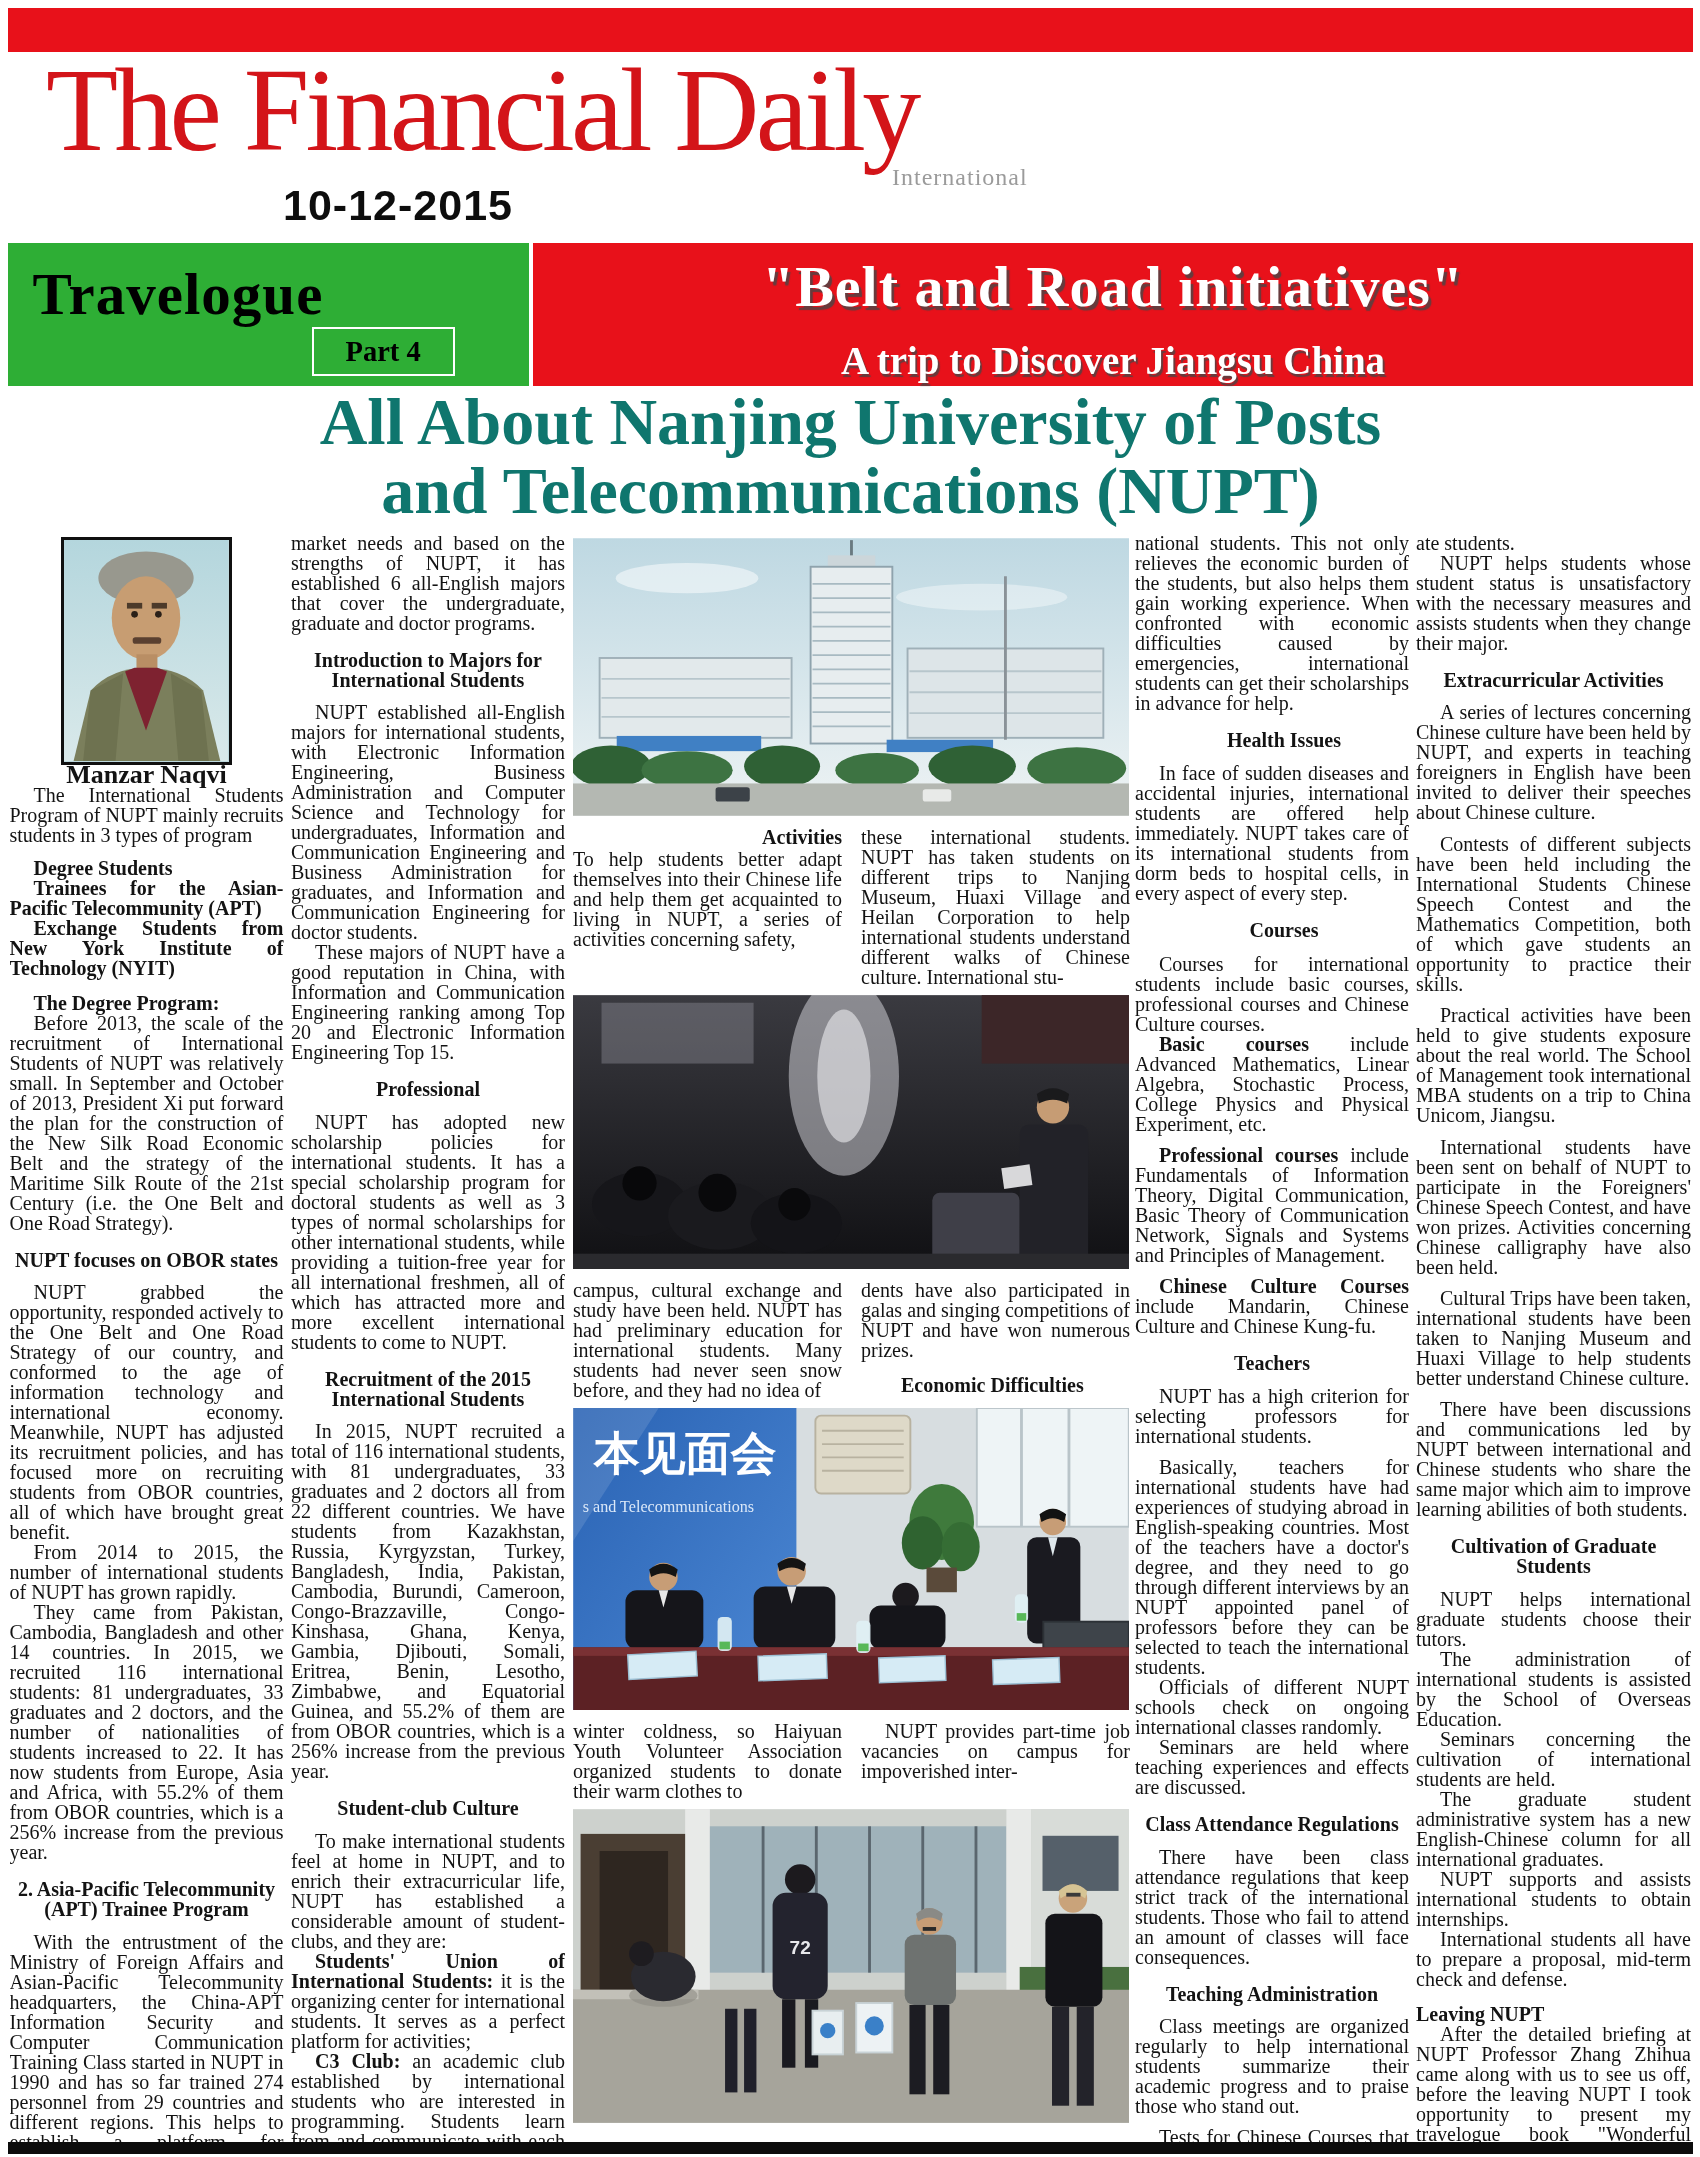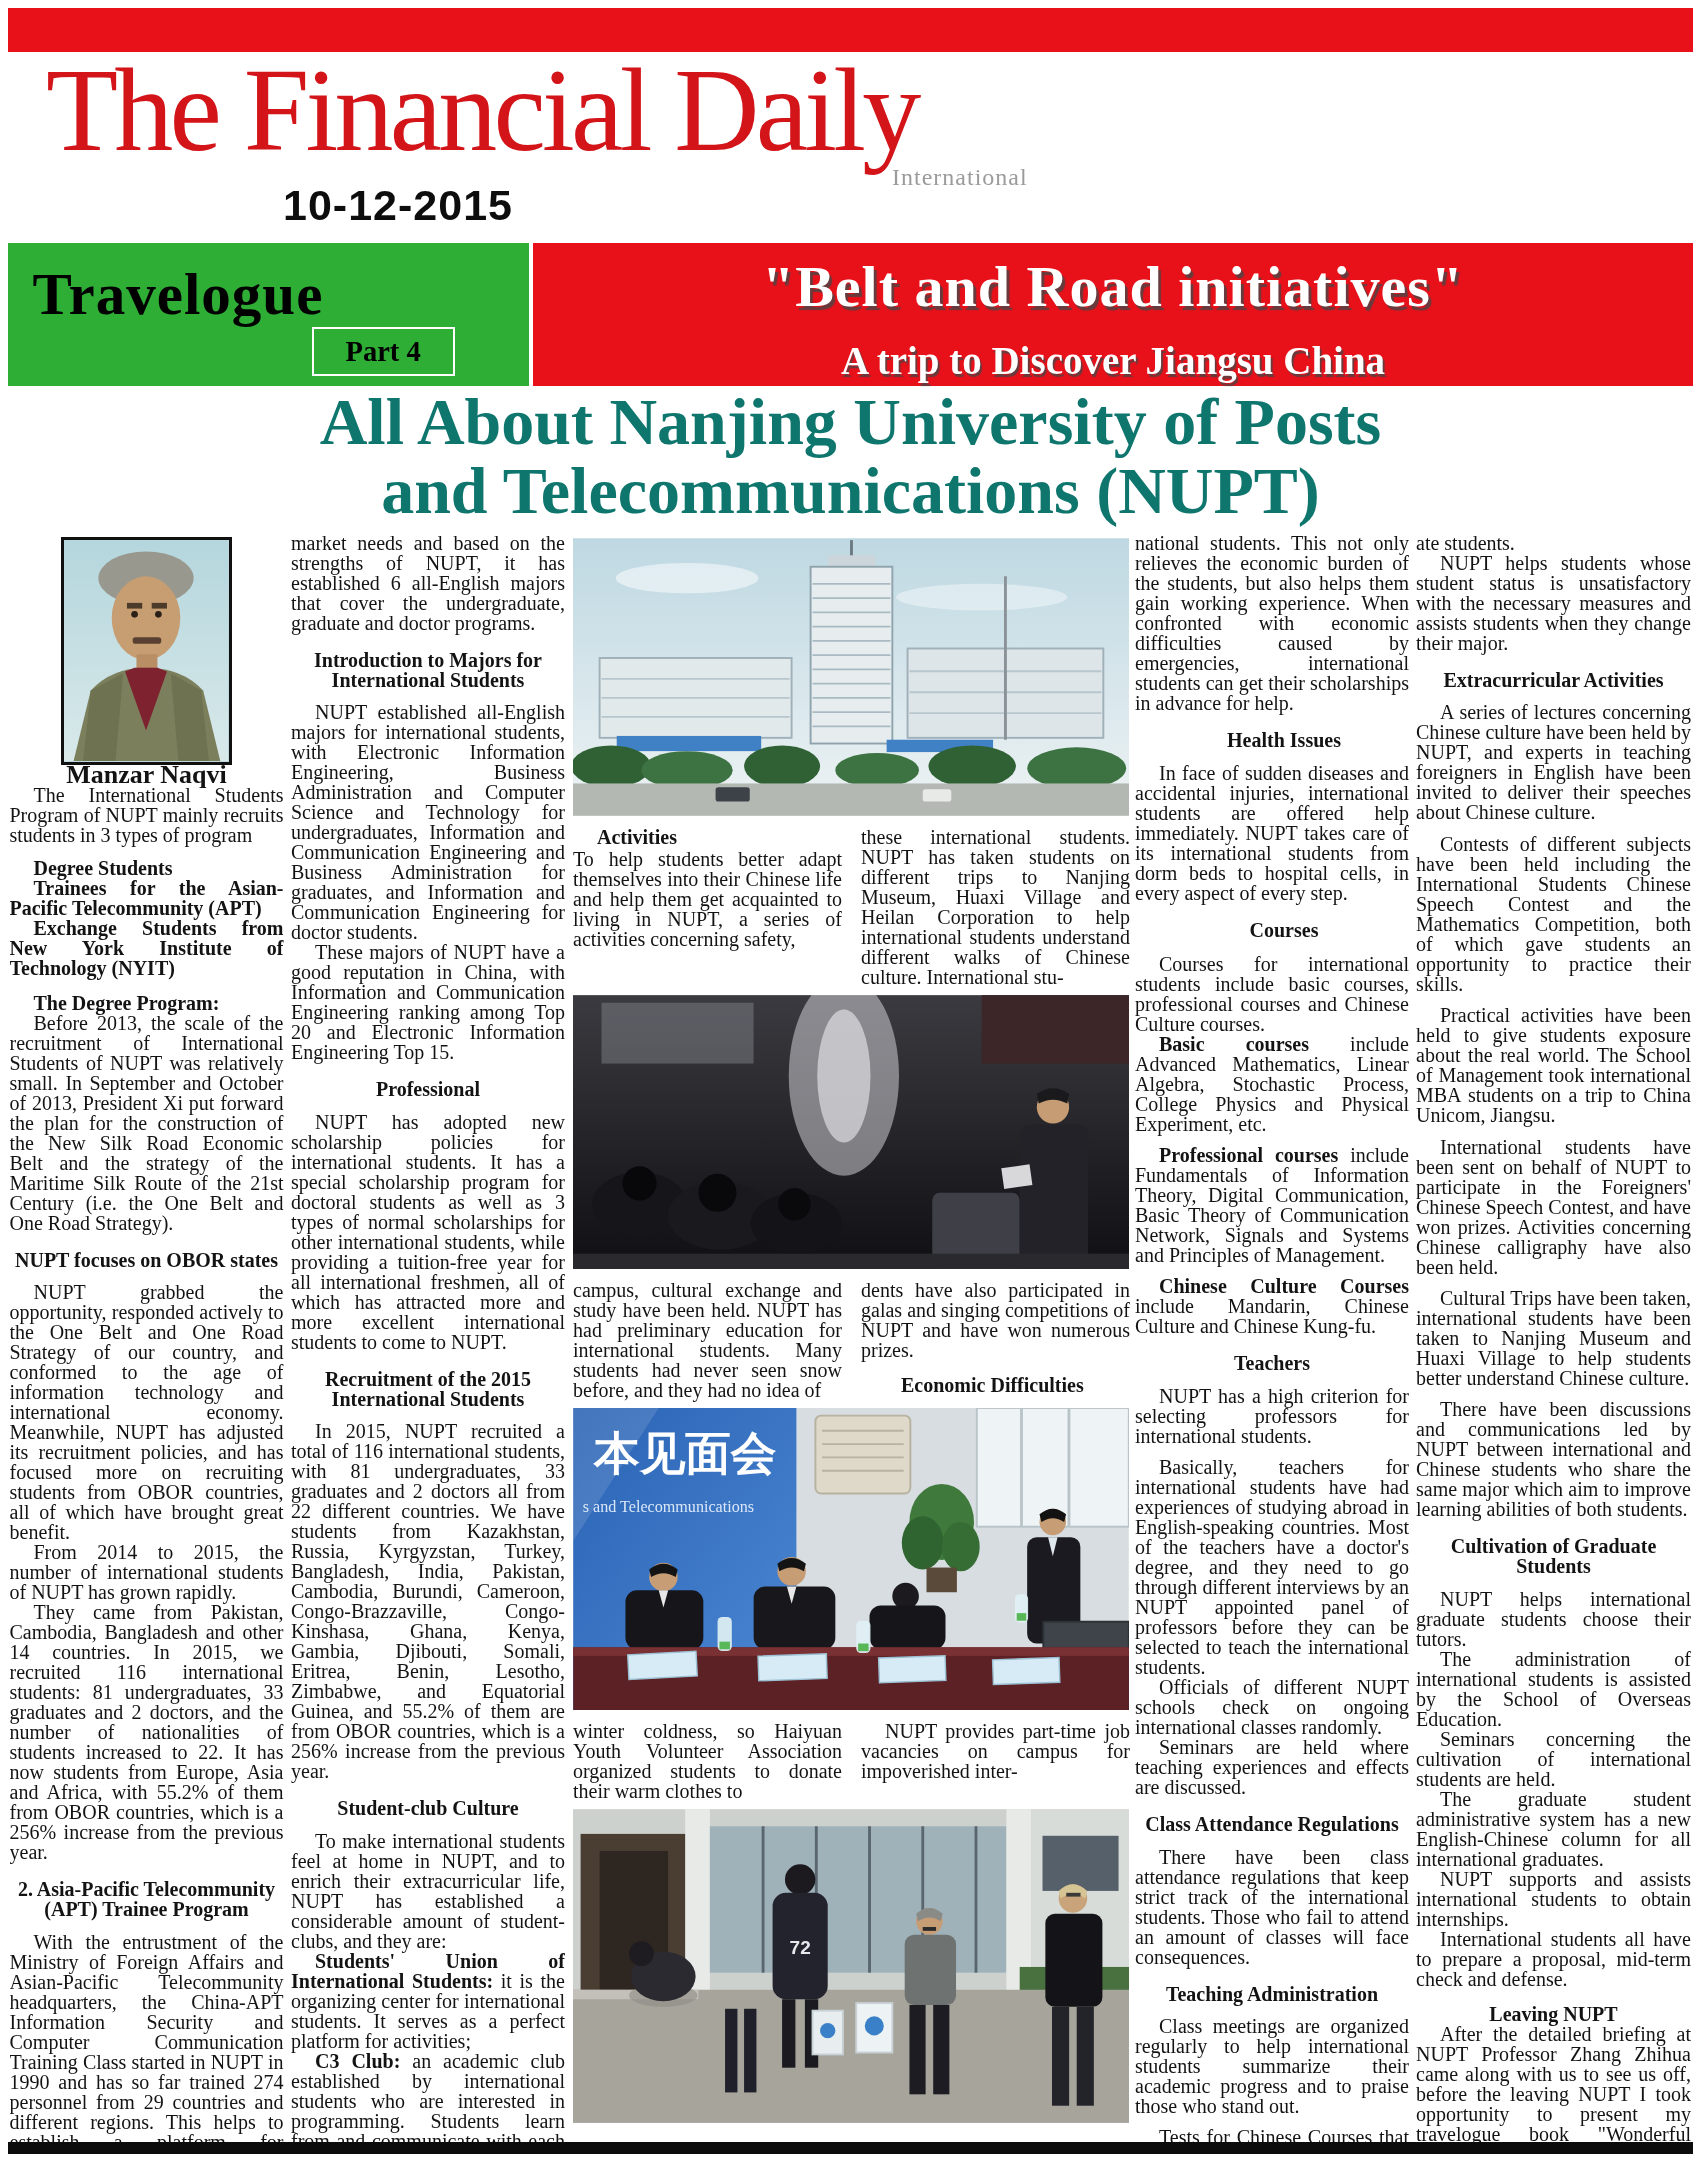--- a/index.html
+++ b/index.html
@@ -23,26 +23,26 @@
   .banner-sub{font-size:39px;font-weight:700;margin-top:18px;text-shadow:1.9px 2.9px 1px rgba(70,70,70,.8)}
   
   .headline{left:0;top:388px;width:1701px;text-align:center;font-weight:700;font-size:66px;line-height:1.04;color:#0f766e}
   
   .col{top:533px;width:274px;font-size:20px;line-height:20px;text-align:justify;height:1612px;overflow:hidden}
   .colflow p{margin:0}
   .b-p{text-indent:1.2em}
   .b-ps{text-indent:1.2em;margin-top:11.4px !important}
   .b-pn{text-indent:0}
   .b-hc{font-weight:700;text-align:center;text-indent:0;margin:17px 0 12.4px !important}
-  .b-hct{font-weight:700;text-align:center;text-indent:0;margin:15px 0 0 !important}
+  .b-hct{font-weight:700;text-indent:0;margin:15px 0 0 !important}
   .b-hl{font-weight:700;text-align:center;text-indent:1.2em;margin:17px 0 13.3px !important}
   .b-hlt{font-weight:700;text-align:left;text-indent:1.2em;margin:15px 0 0 !important}
   .b-hj{font-weight:700;text-align:justify;text-indent:1.2em}
   .b-hjs{font-weight:700;text-align:justify;text-indent:1.2em;margin-top:13.3px !important}
-  .b-hm{font-weight:700;text-align:left;text-indent:1.2em;margin:0 0 1.9px !important}
+  .b-hm{font-weight:700;text-align:right;text-indent:1.2em;margin:0 0 1.9px !important}
   .b-hms{font-weight:700;text-align:left;text-indent:2em;margin-top:14.3px !important}
   
   .portrait-frame{width:171px;height:228px;margin:3.8px auto 0;border:3.8px solid #101010;background:#bdd9de}
   .author-caption{text-align:center;font-weight:700;font-size:26px;margin:13.3px 0 19px;text-indent:0}
   
   .mid{left:573px;top:538px;width:556px}
   .mid svg{display:block}
   .mid-row{display:flex;gap:19px;padding:11.4px 0 7.6px;font-size:20px;line-height:20px;text-align:justify}
   .mid-row>div{width:269px;flex:0 0 269px}
   .bottom-rule{left:7.6px;top:2142px;width:1685px;height:12.4px;background:#0c0c0c}

